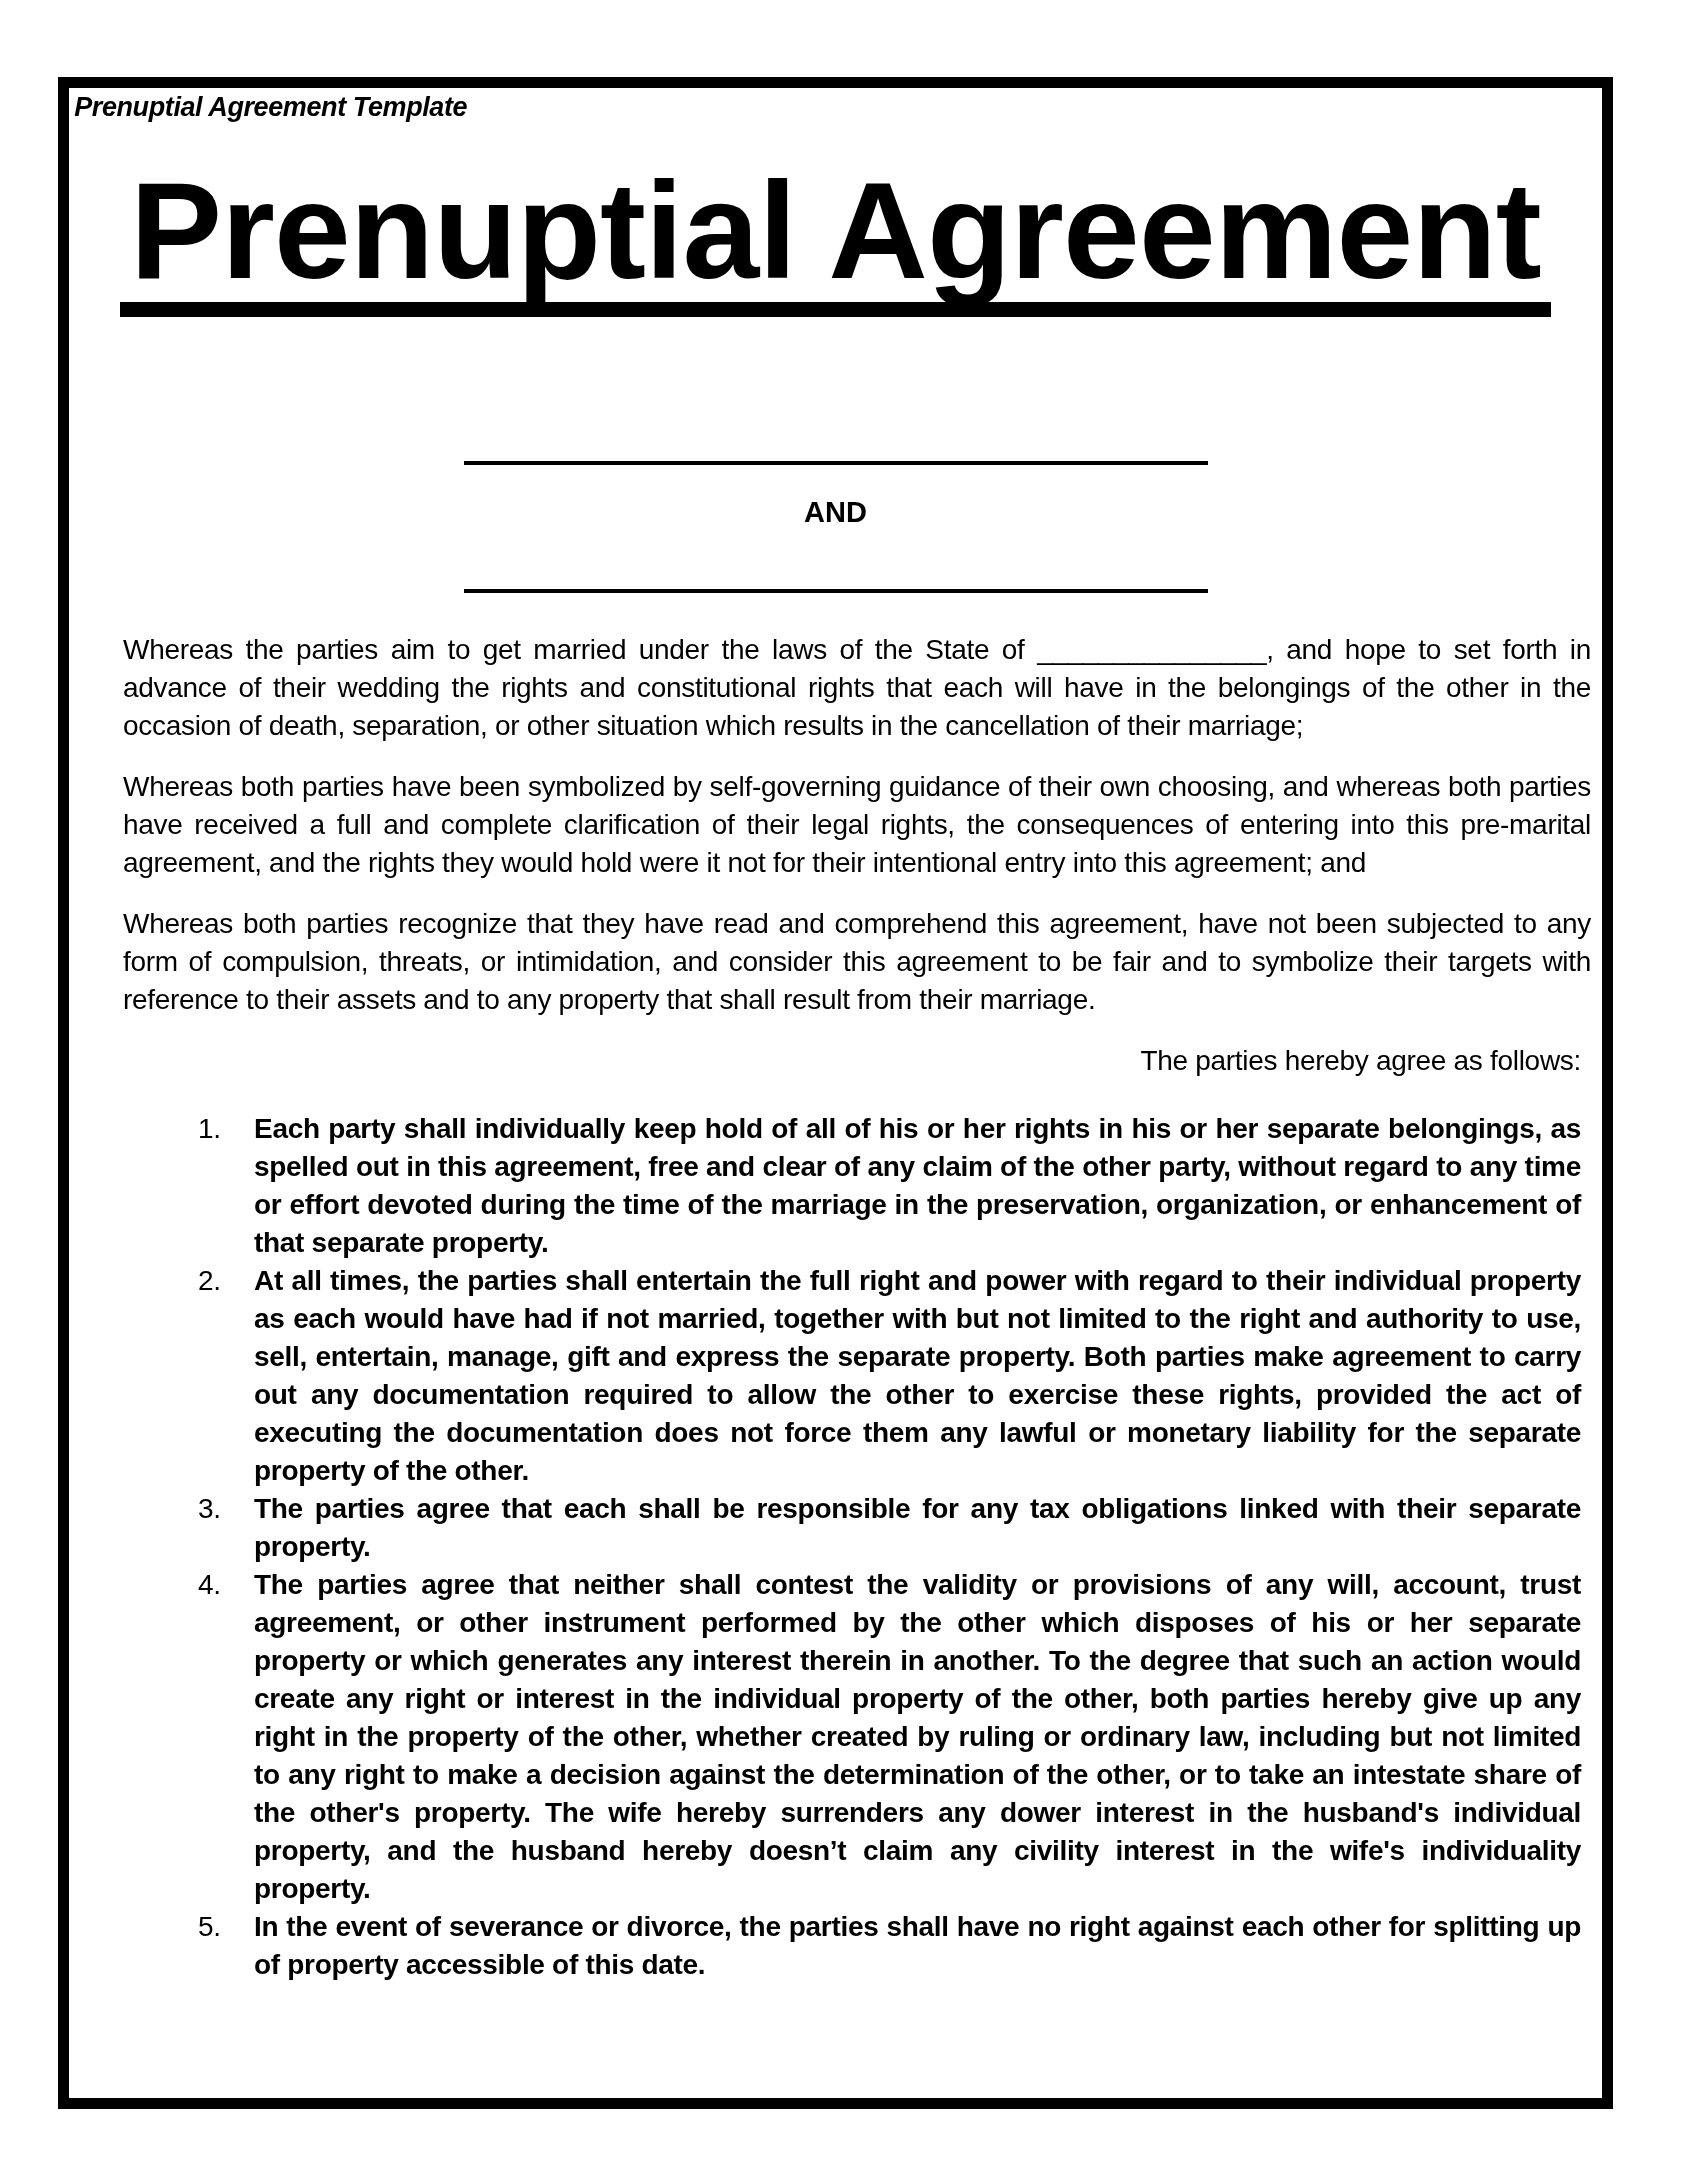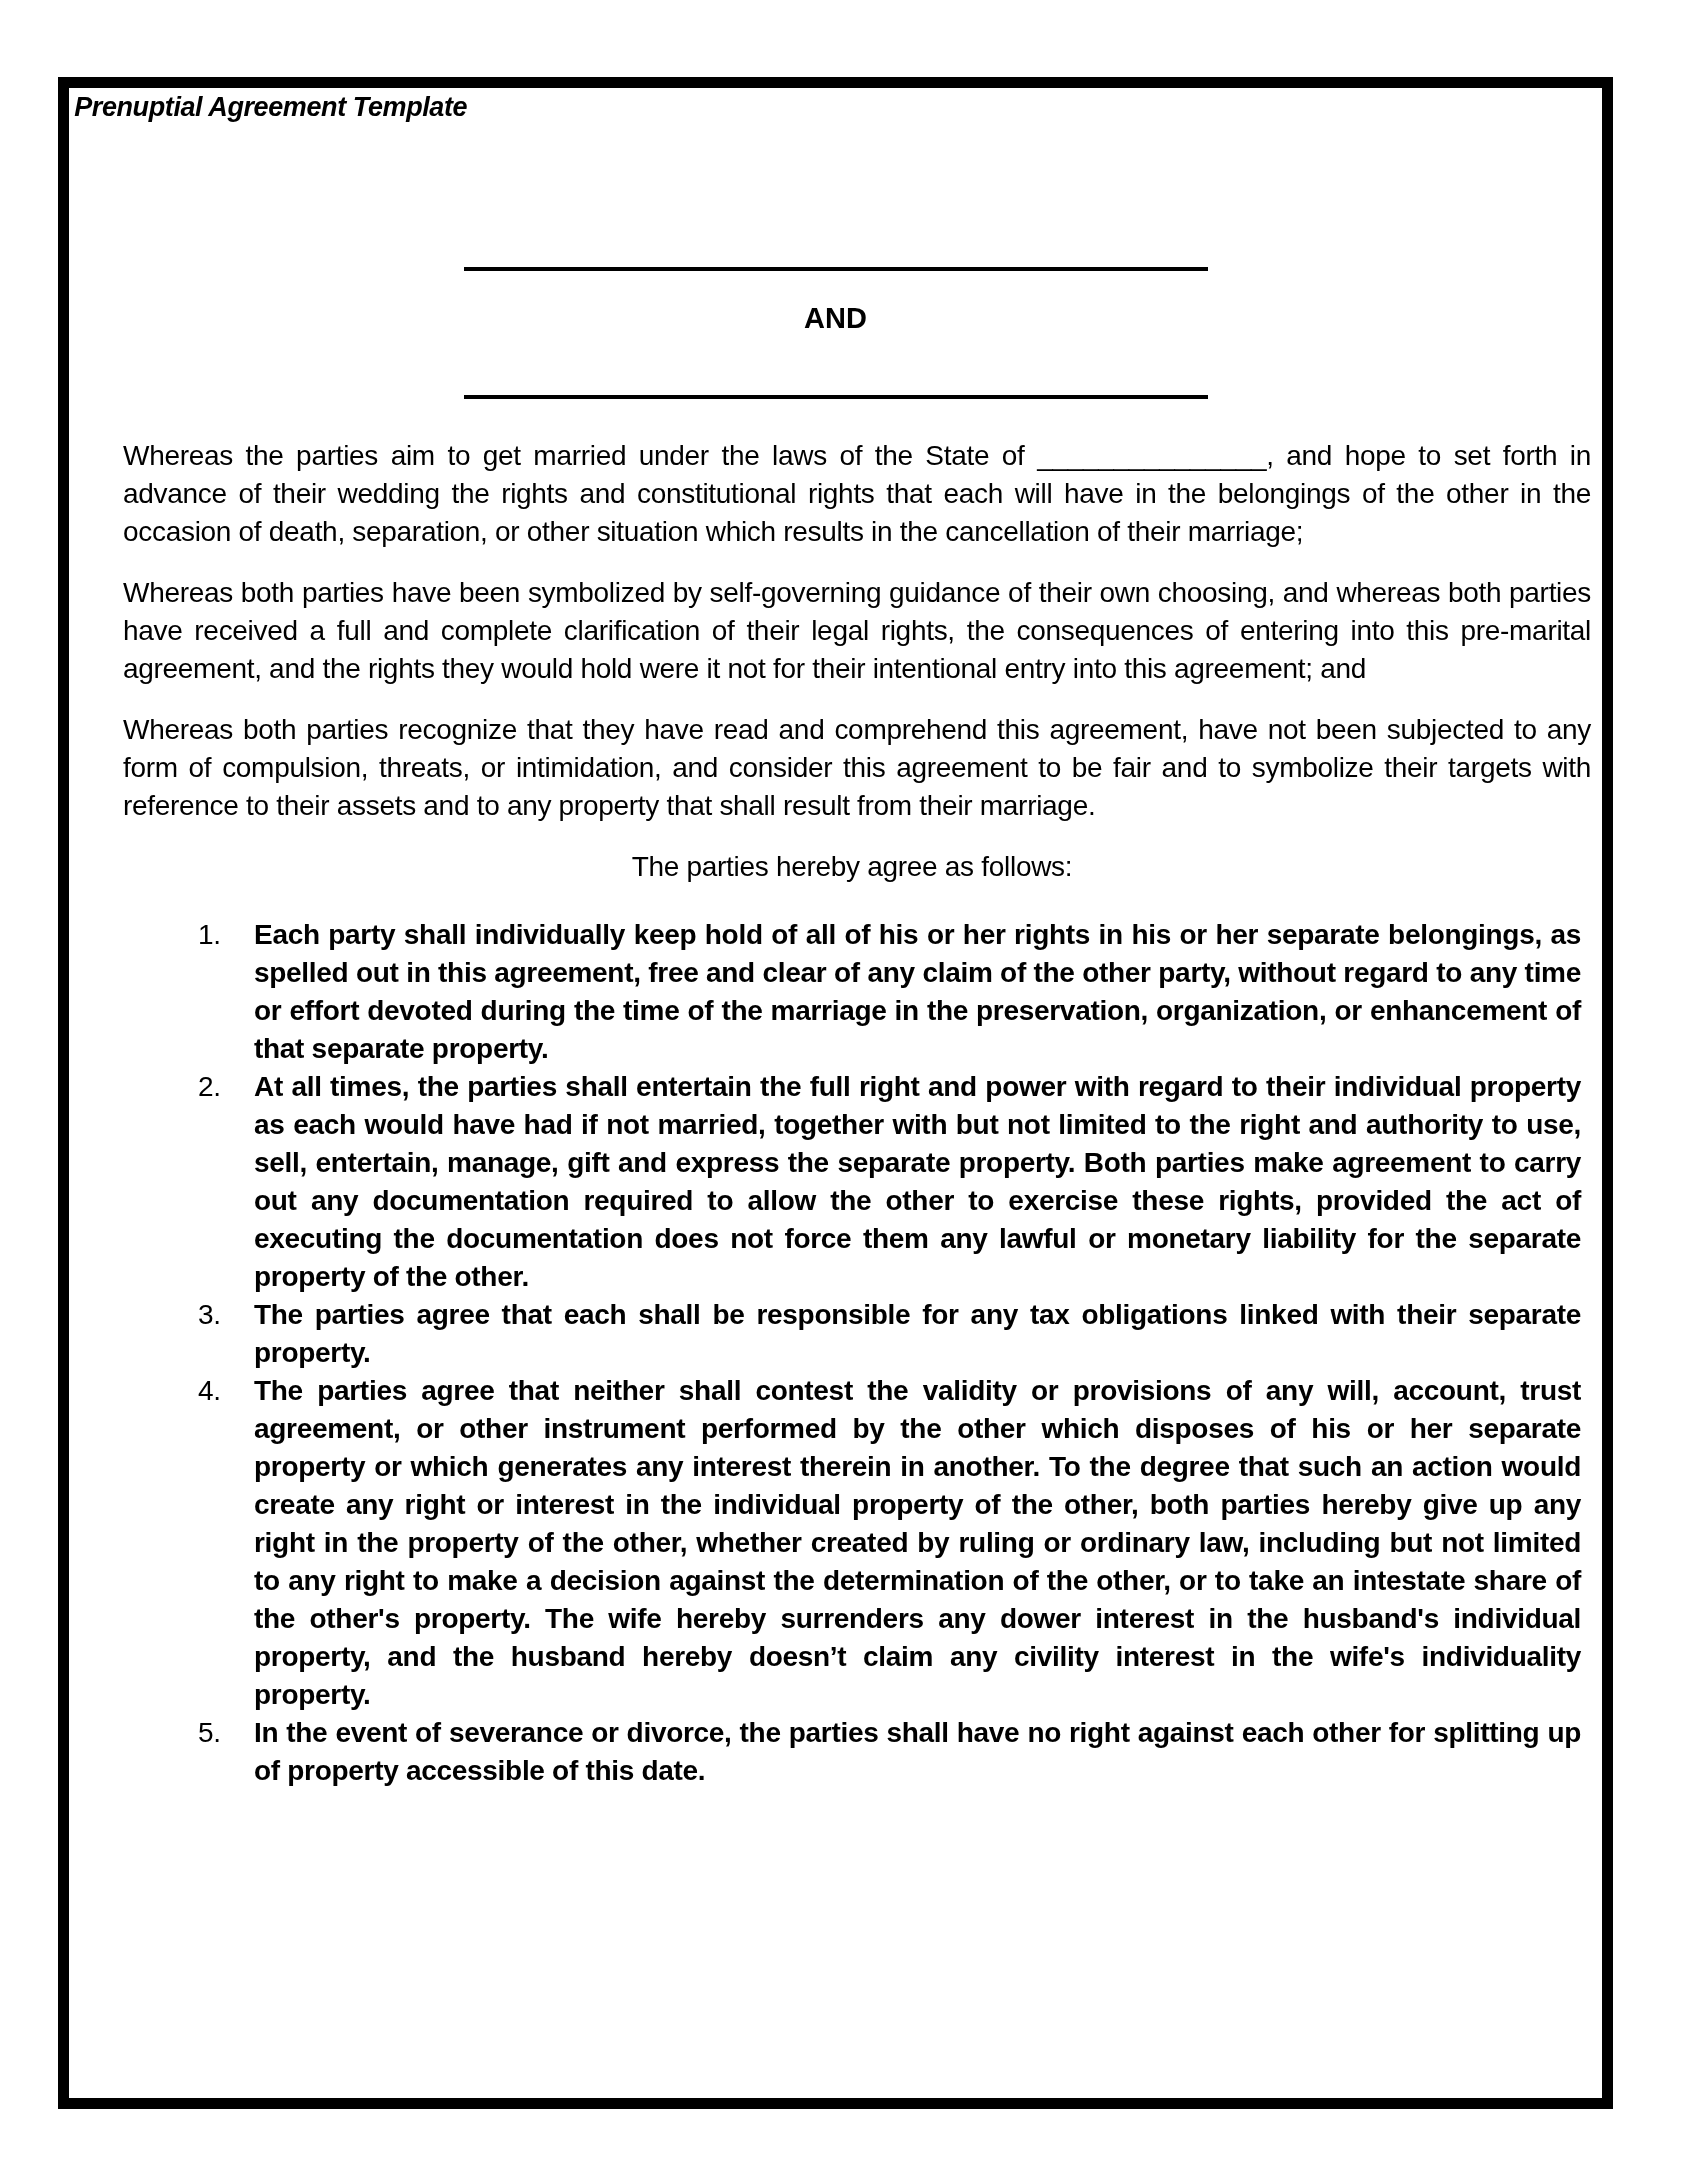--- a/index.html
+++ b/index.html
@@ -70,21 +70,21 @@
     font-size: 29px;
     line-height: 38px;
   }
   .body-par {
     margin: 23px 11px 0 54px;
     text-align: justify;
   }
   .body-par.first-recital { margin-top: 38px; }
   .lead-par {
     margin: 23px 21px 0 54px;
-    text-align: center;
+    text-align: right;
   }
   .clauses { margin: 30px 21px 0 54px; }
   .clause { display: flex; }
   .clause .num {
     flex: none;
     width: 56px;
     margin-left: 75px;
     text-align: left;
   }
   .clause .ctext {
@@ -94,20 +94,23 @@
   }
 </style>
 </head>
 <body>
 
 <div class="canvas">
   <div class="frame">
 
     <div class="tpl-label">Prenuptial Agreement Template</div>
 
+    <div class="title-wrap">
+      <h1 class="doc-title">Prenuptial Agreement</h1>
+    </div>
 
 
     <div class="party-block">
       <div class="name-line"></div>
       <div class="and-label">AND</div>
       <div class="name-line second"></div>
     </div>
 
     <p class="bodytext body-par first-recital">Whereas the parties aim to get married under the laws of the State of _______________, and hope to set forth in advance of their wedding the rights and constitutional rights that each will have in the belongings of the other in the occasion of death, separation, or other situation which results in the cancellation of their marriage;</p>
 

